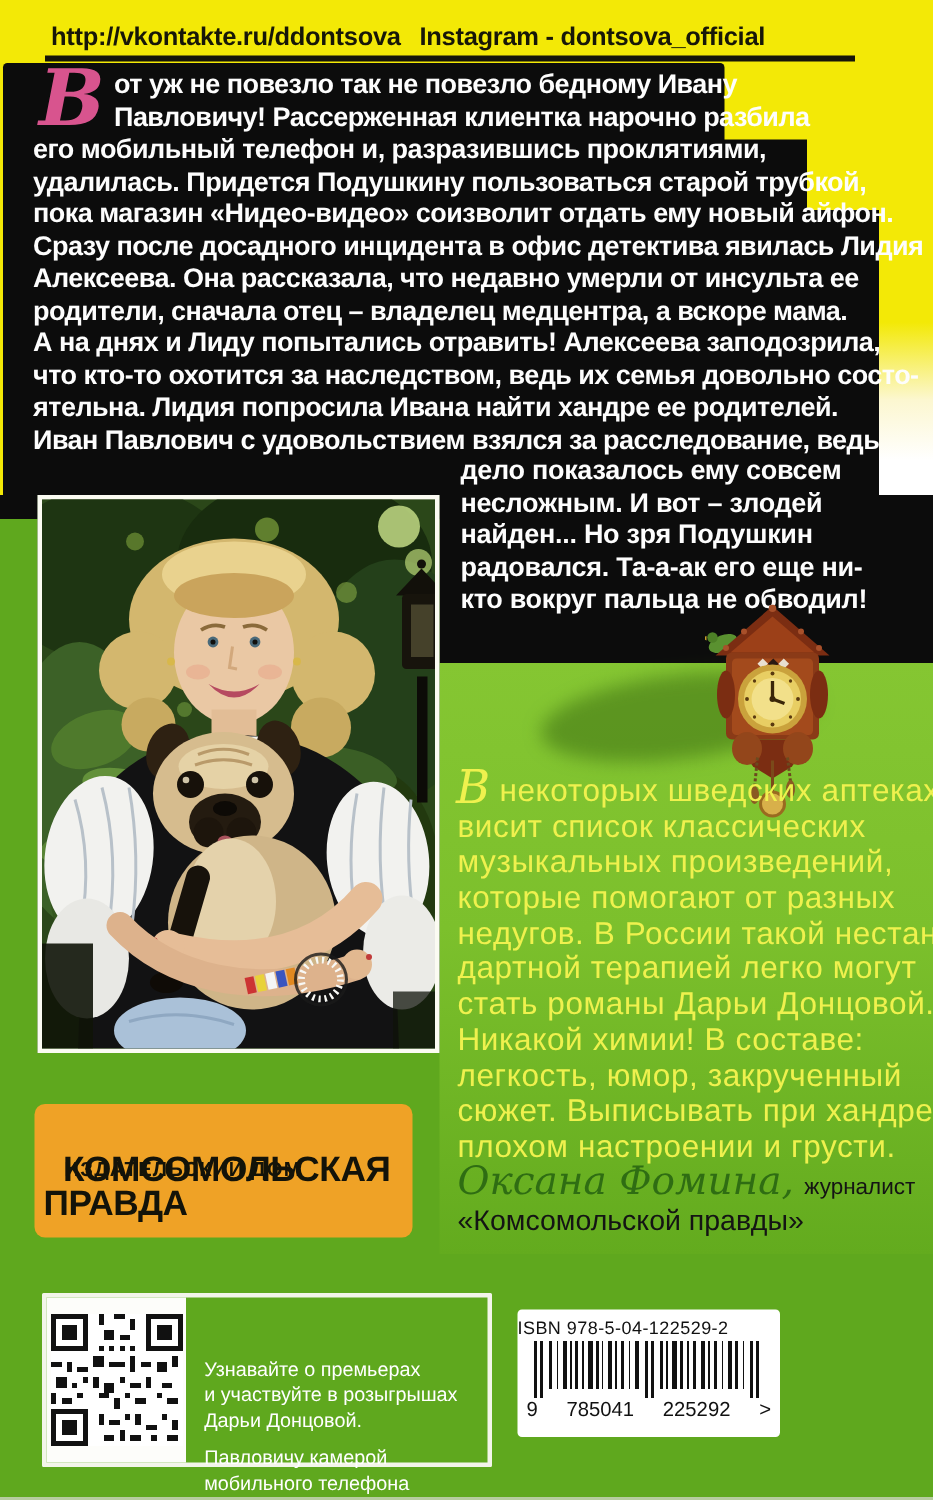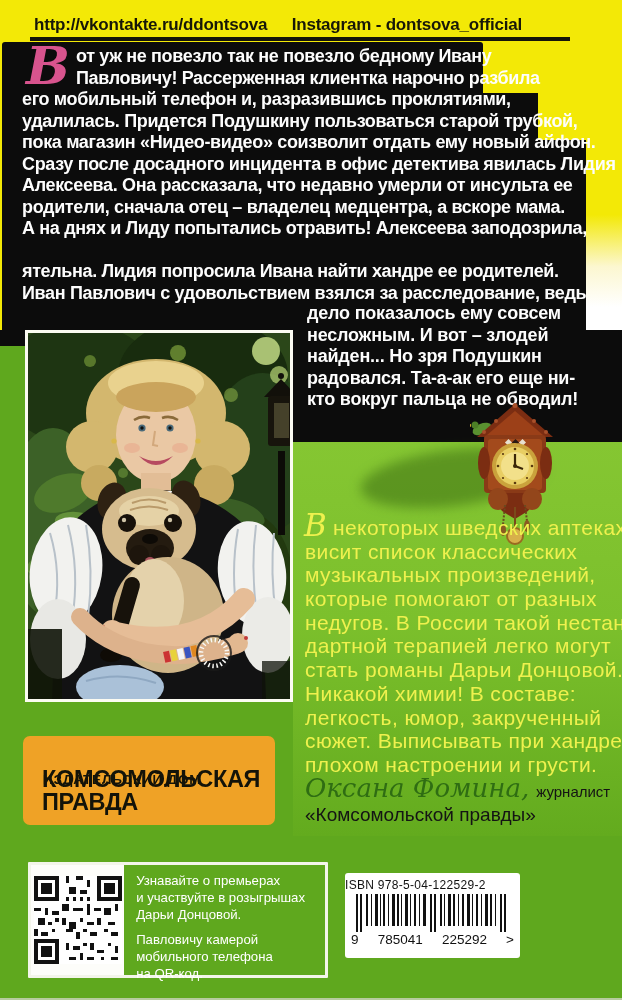--- a/index.html
+++ b/index.html
@@ -2,21 +2,21 @@
 <html><head>
 <meta charset="utf-8">
 <style>
   html,body{margin:0;padding:0;background:#777;}
   .page{position:relative;width:622px;height:1000px;background:#f3e906;overflow:hidden;
         font-family:"Liberation Sans",sans-serif;}
   .abs{position:absolute;}
   
   .topbar{position:absolute;left:34px;top:14px;white-space:nowrap;
           font:700 17px/22px "Liberation Sans",sans-serif;color:#171708;letter-spacing:-0.2px;}
-  .topbar .ig{margin-left:20px;}
+  .topbar .ig{margin-left:8px;}
   .toprule{position:absolute;left:30px;top:37px;width:540px;height:4px;background:#151509;}
   
   .green-body{position:absolute;left:0;top:345px;width:622px;height:655px;background:#5fa81e;}
   .quote-panel{position:absolute;left:293px;top:441px;width:329px;height:395px;
                background:linear-gradient(180deg,#85c632 0%,#7cc02c 45%,#63ab1e 100%);}
   .right-strip{position:absolute;left:586px;top:42px;width:36px;height:288px;
                background:linear-gradient(180deg,#f3e906 0%,#f3e906 60%,#fcf7d0 78%,#ffffff 92%,#ffffff 100%);}
   .blk{position:absolute;background:#0c0c0c;}
   .blk-a{left:2px;top:42px;width:481px;height:53px;border-radius:3px 3px 0 0;}
   .blk-b{left:2px;top:93px;width:536px;height:49px;}
@@ -49,28 +49,28 @@
   .q-attr .author{font:italic 400 26px/28px "DejaVu Serif",serif;color:#2f6d13;}
   .q-attr .role{font:400 15px/18px "Liberation Sans",sans-serif;color:#141414;margin-left:7px;}
   .q-org{position:absolute;left:305px;top:804px;white-space:nowrap;
          font:400 19px/22px "Liberation Sans",sans-serif;color:#141414;}
   
   .pub{position:absolute;left:23px;top:736px;width:252px;height:89px;background:#efa226;border-radius:7px;}
   .pub .small{position:absolute;left:20px;top:14px;font:700 13.5px/16px "Liberation Sans",sans-serif;
               color:#131309;letter-spacing:0.8px;margin-top:22px;}
   .pub .big1{position:absolute;left:19px;top:31px;font:700 23.5px/25px "Liberation Sans",sans-serif;
              color:#131309;letter-spacing:-0.3px;}
-  .pub .big2{position:absolute;left:19px;top:54px;font:700 23.5px/25px "Liberation Sans",sans-serif;
+  .pub .big2{position:absolute;left:6px;top:54px;font:700 23.5px/25px "Liberation Sans",sans-serif;
              color:#131309;letter-spacing:-0.3px;}
   
   .qr-panel{position:absolute;left:28px;top:862px;width:294px;height:110px;border:3px solid #f3f5ea;
             display:flex;border-radius:1px;}
   .qr-box{width:106px;background:#fdfdfa;display:flex;align-items:center;justify-content:center;}
   .qr-text{flex:1;padding:7px 20px 0 12px;color:#ffffff;
-           font:400 13.2px/17.2px "Liberation Sans",sans-serif;}
+           font:400 13.2px/17.2px "Liberation Sans",sans-serif;margin-top:32px;}
   .qr-text .grp{margin-bottom:7px;}
   .qr-text div{white-space:nowrap;}
   
   .barcode{position:absolute;left:345px;top:873px;width:175px;height:85px;background:#ffffff;border-radius:3px;}
   .isbn{position:absolute;left:0;top:5px;width:100%;
         font:400 12px/14px "Liberation Sans",sans-serif;color:#111;letter-spacing:0.3px;}
   .bars{position:absolute;left:7px;top:21px;}
   .bar-digits{position:absolute;left:4px;top:59px;width:167px;display:flex;justify-content:space-between;
               font:400 13.5px/16px "Liberation Sans",sans-serif;color:#111;padding:0 2px;box-sizing:border-box;}
   .bottom-line{position:absolute;left:0;bottom:0;width:622px;height:2px;background:#ccd4bf;opacity:0.8;}
@@ -98,20 +98,21 @@
   <div class="dropcap">В</div>
   <div class="a-line ind" style="top:46px">от уж не повезло так не повезло бедному Ивану</div>
   <div class="a-line ind" style="top:67.5px">Павловичу! Рассерженная клиентка нарочно разбила</div>
   <div class="a-line" style="top:89px">его мобильный телефон и, разразившись проклятиями,</div>
   <div class="a-line" style="top:110.5px">удалилась. Придется Подушкину пользоваться старой трубкой,</div>
   <div class="a-line" style="top:132px">пока магазин «Нидео-видео» соизволит отдать ему новый айфон.</div>
   <div class="a-line" style="top:153.5px">Сразу после досадного инцидента в офис детектива явилась Лидия</div>
   <div class="a-line" style="top:175px">Алексеева. Она рассказала, что недавно умерли от инсульта ее</div>
   <div class="a-line" style="top:196.5px">родители, сначала отец – владелец медцентра, а вскоре мама.</div>
   <div class="a-line" style="top:218px">А на днях и Лиду попытались отравить! Алексеева заподозрила,</div>
+  <div class="a-line" style="top:239.5px">что кто-то охотится за наследством, ведь их семья довольно состо-</div>
   <div class="a-line" style="top:261px">ятельна. Лидия попросила Ивана найти хандре ее родителей.</div>
   <div class="a-line" style="top:282.5px">Иван Павлович с удовольствием взялся за расследование, ведь</div>
   <div class="c-line" style="top:303px">дело показалось ему совсем</div>
   <div class="c-line" style="top:324.5px">несложным. И вот – злодей</div>
   <div class="c-line" style="top:346px">найден... Но зря Подушкин</div>
   <div class="c-line" style="top:367.5px">радовался. Та-а-ак его еще ни-</div>
   <div class="c-line" style="top:389px">кто вокруг пальца не обводил!</div>
 
   <div class="photo">
     <svg width="262" height="366" viewBox="0 0 262 366">

